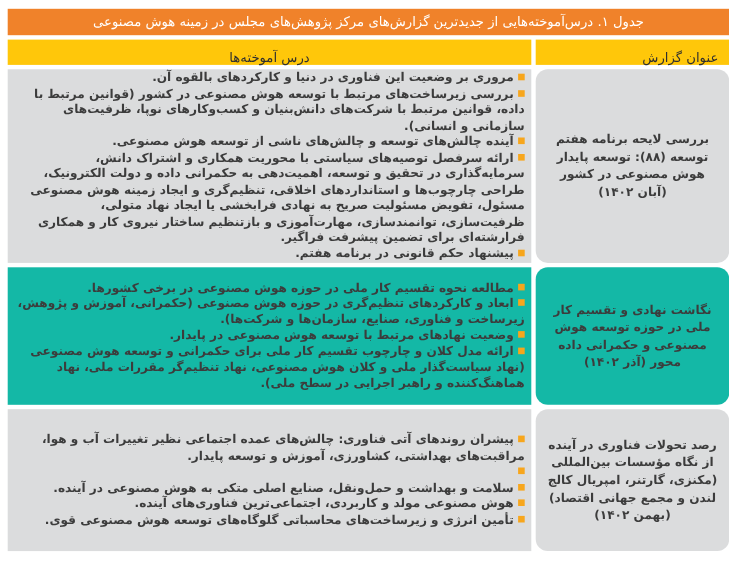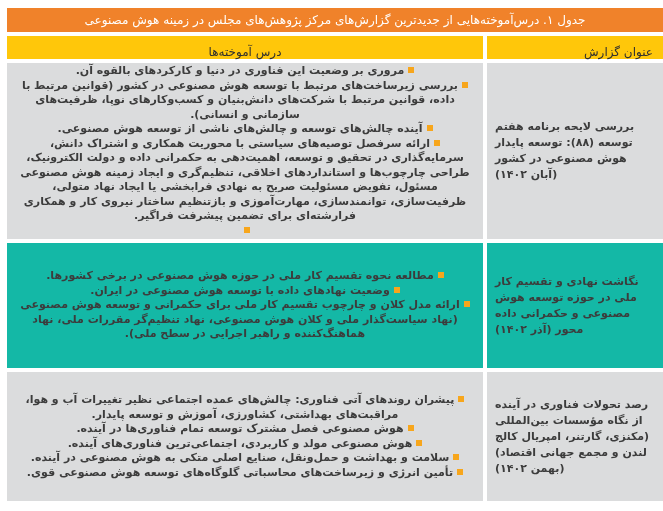--- a/index.html
+++ b/index.html
@@ -43,27 +43,27 @@
     color: #3c3c3c;
     font-weight: 700;
     font-size: 11px;
     display: flex;
     flex-direction: column;
     justify-content: center;
   }
   .cell.gray { background: #DBDCDD; }
   .cell.cream { background: #14b8a6; }
   .report-cell {
-    text-align: left;
+    text-align: center;
     line-height: 16px;
     padding: 2px 8px;
+    border-radius: 11px;
   }
   .lessons-cell { padding: 2px 6px; }
   .lesson {
-    text-align: center;
     line-height: 14.5px;
   }
   .bullet {
     display: inline-block;
     width: 6px; height: 6px;
     background: #F7A61C;
     margin-left: 4px;
     vertical-align: 1px;
   }
 </style>
@@ -84,36 +84,37 @@
   </div>
 
   <div class="cell gray report-cell">
     <div>بررسی لایحه برنامه هفتم توسعه (۸۸): توسعه پایدار هوش مصنوعی در کشور (آبان ۱۴۰۲)</div>
   </div>
   <div class="cell gray lessons-cell">
     <div class="lesson"><span class="bullet"></span><span>مروری بر وضعیت این فناوری در دنیا و کارکردهای بالقوه آن.</span></div>
     <div class="lesson"><span class="bullet"></span><span>بررسی زیرساخت‌های مرتبط با توسعه هوش مصنوعی در کشور (قوانین مرتبط با داده، قوانین مرتبط با شرکت‌های دانش‌بنیان و کسب‌وکارهای نوپا، ظرفیت‌های سازمانی و انسانی).</span></div>
     <div class="lesson"><span class="bullet"></span><span>آینده چالش‌های توسعه و چالش‌های ناشی از توسعه هوش مصنوعی.</span></div>
     <div class="lesson"><span class="bullet"></span><span>ارائه سرفصل توصیه‌های سیاستی با محوریت همکاری و اشتراک دانش، سرمایه‌گذاری در تحقیق و توسعه، اهمیت‌دهی به حکمرانی داده و دولت الکترونیک، طراحی چارچوب‌ها و استانداردهای اخلاقی، تنظیم‌گری و ایجاد زمینه هوش مصنوعی مسئول، تفویض مسئولیت صریح به نهادی فرابخشی یا ایجاد نهاد متولی، ظرفیت‌سازی، توانمندسازی، مهارت‌آموزی و بازتنظیم ساختار نیروی کار و همکاری فرارشته‌ای برای تضمین پیشرفت فراگیر.</span></div>
-    <div class="lesson"><span class="bullet"></span></div>
+    <div class="lesson"><span class="bullet"></span><span>پیشنهاد حکم قانونی در برنامه هفتم.</span></div>
   </div>
 
   <div class="cell cream report-cell">
     <div>نگاشت نهادی و تقسیم کار ملی در حوزه توسعه هوش مصنوعی و حکمرانی داده محور (آذر ۱۴۰۲)</div>
   </div>
   <div class="cell cream lessons-cell">
     <div class="lesson"><span class="bullet"></span><span>مطالعه نحوه تقسیم کار ملی در حوزه هوش مصنوعی در برخی کشورها.</span></div>
-    <div class="lesson"><span class="bullet"></span><span>وضعیت نهادهای داده با توسعه هوش مصنوعی در ایران.</span></div>
+    <div class="lesson"><span class="bullet"></span><span>ابعاد و کارکردهای تنظیم‌گری در حوزه هوش مصنوعی (حکمرانی، آموزش و پژوهش، زیرساخت و فناوری، صنایع، سازمان‌ها و شرکت‌ها).</span></div>
+    <div class="lesson"><span class="bullet"></span><span>وضعیت نهادهای مرتبط با توسعه هوش مصنوعی در پایدار.</span></div>
     <div class="lesson"><span class="bullet"></span><span>ارائه مدل کلان و چارچوب تقسیم کار ملی برای حکمرانی و توسعه هوش مصنوعی (نهاد سیاست‌گذار ملی و کلان هوش مصنوعی، نهاد تنظیم‌گر مقررات ملی، نهاد هماهنگ‌کننده و راهبر اجرایی در سطح ملی).</span></div>
   </div>
 
   <div class="cell gray report-cell">
     <div>رصد تحولات فناوری در آینده از نگاه مؤسسات بین‌المللی (مکنزی، گارتنر، امپریال کالج لندن و مجمع جهانی اقتصاد) (بهمن ۱۴۰۲)</div>
   </div>
   <div class="cell gray lessons-cell">
     <div class="lesson"><span class="bullet"></span><span>پیشران روندهای آتی فناوری: چالش‌های عمده اجتماعی نظیر تغییرات آب و هوا، مراقبت‌های بهداشتی، کشاورزی، آموزش و توسعه پایدار.</span></div>
-    <div class="lesson"><span class="bullet"></span><span>هوش مصنوعی فصل مشترک توسعه تمام فناوری‌ها در آینده.</span></div>
+    <div class="lesson"><span class="bullet"></span></div>
+    <div class="lesson"><span class="bullet"></span><span>سلامت و بهداشت و حمل‌ونقل، صنایع اصلی متکی به هوش مصنوعی در آینده.</span></div>
     <div class="lesson"><span class="bullet"></span><span>هوش مصنوعی مولد و کاربردی، اجتماعی‌ترین فناوری‌های آینده.</span></div>
-    <div class="lesson"><span class="bullet"></span><span>سلامت و بهداشت و حمل‌ونقل، صنایع اصلی متکی به هوش مصنوعی در آینده.</span></div>
     <div class="lesson"><span class="bullet"></span><span>تأمین انرژی و زیرساخت‌های محاسباتی گلوگاه‌های توسعه هوش مصنوعی قوی.</span></div>
   </div>
 
 </div>
 
 </body></html>

